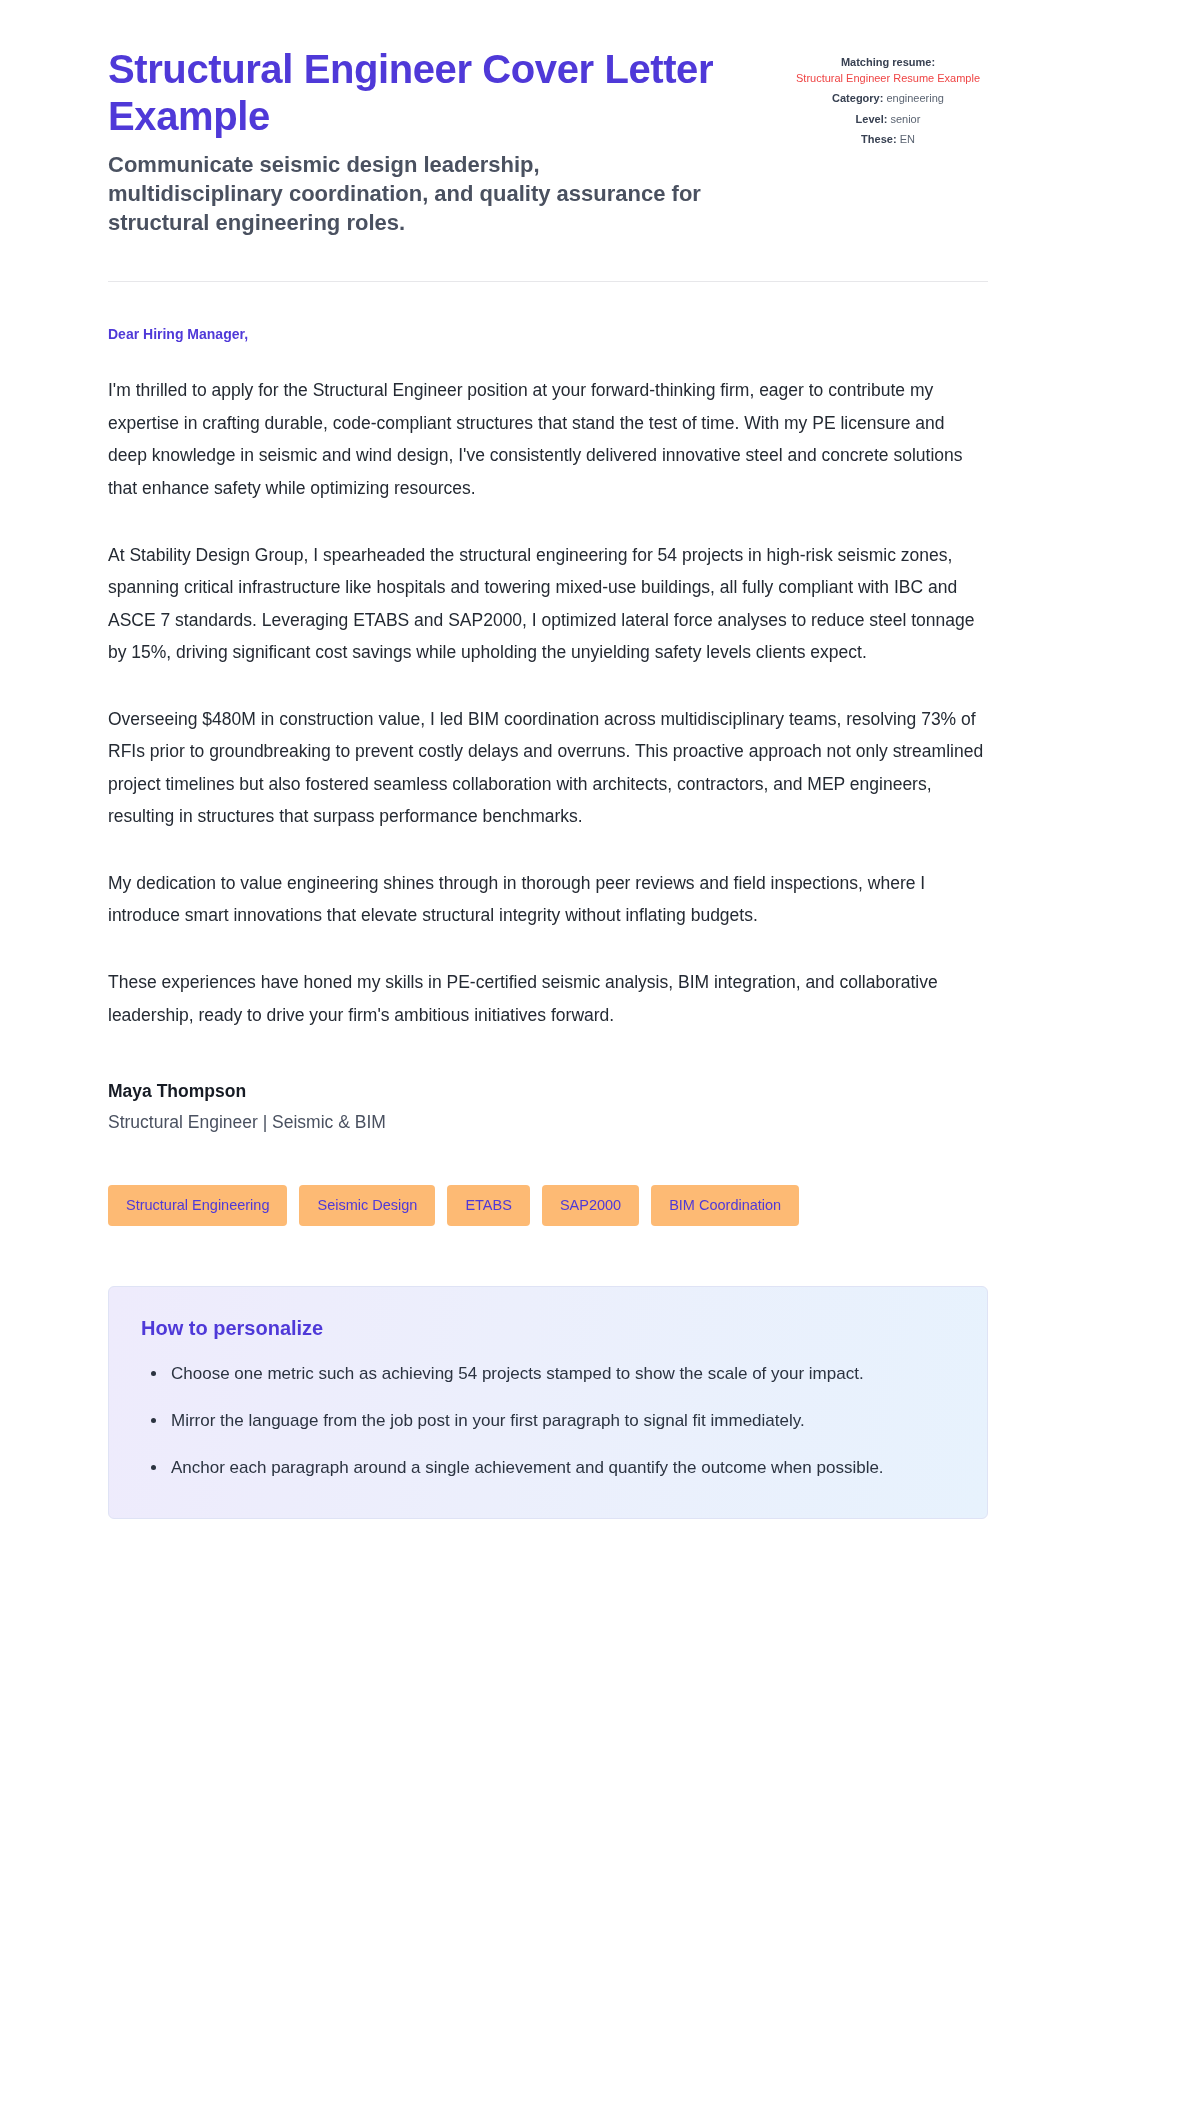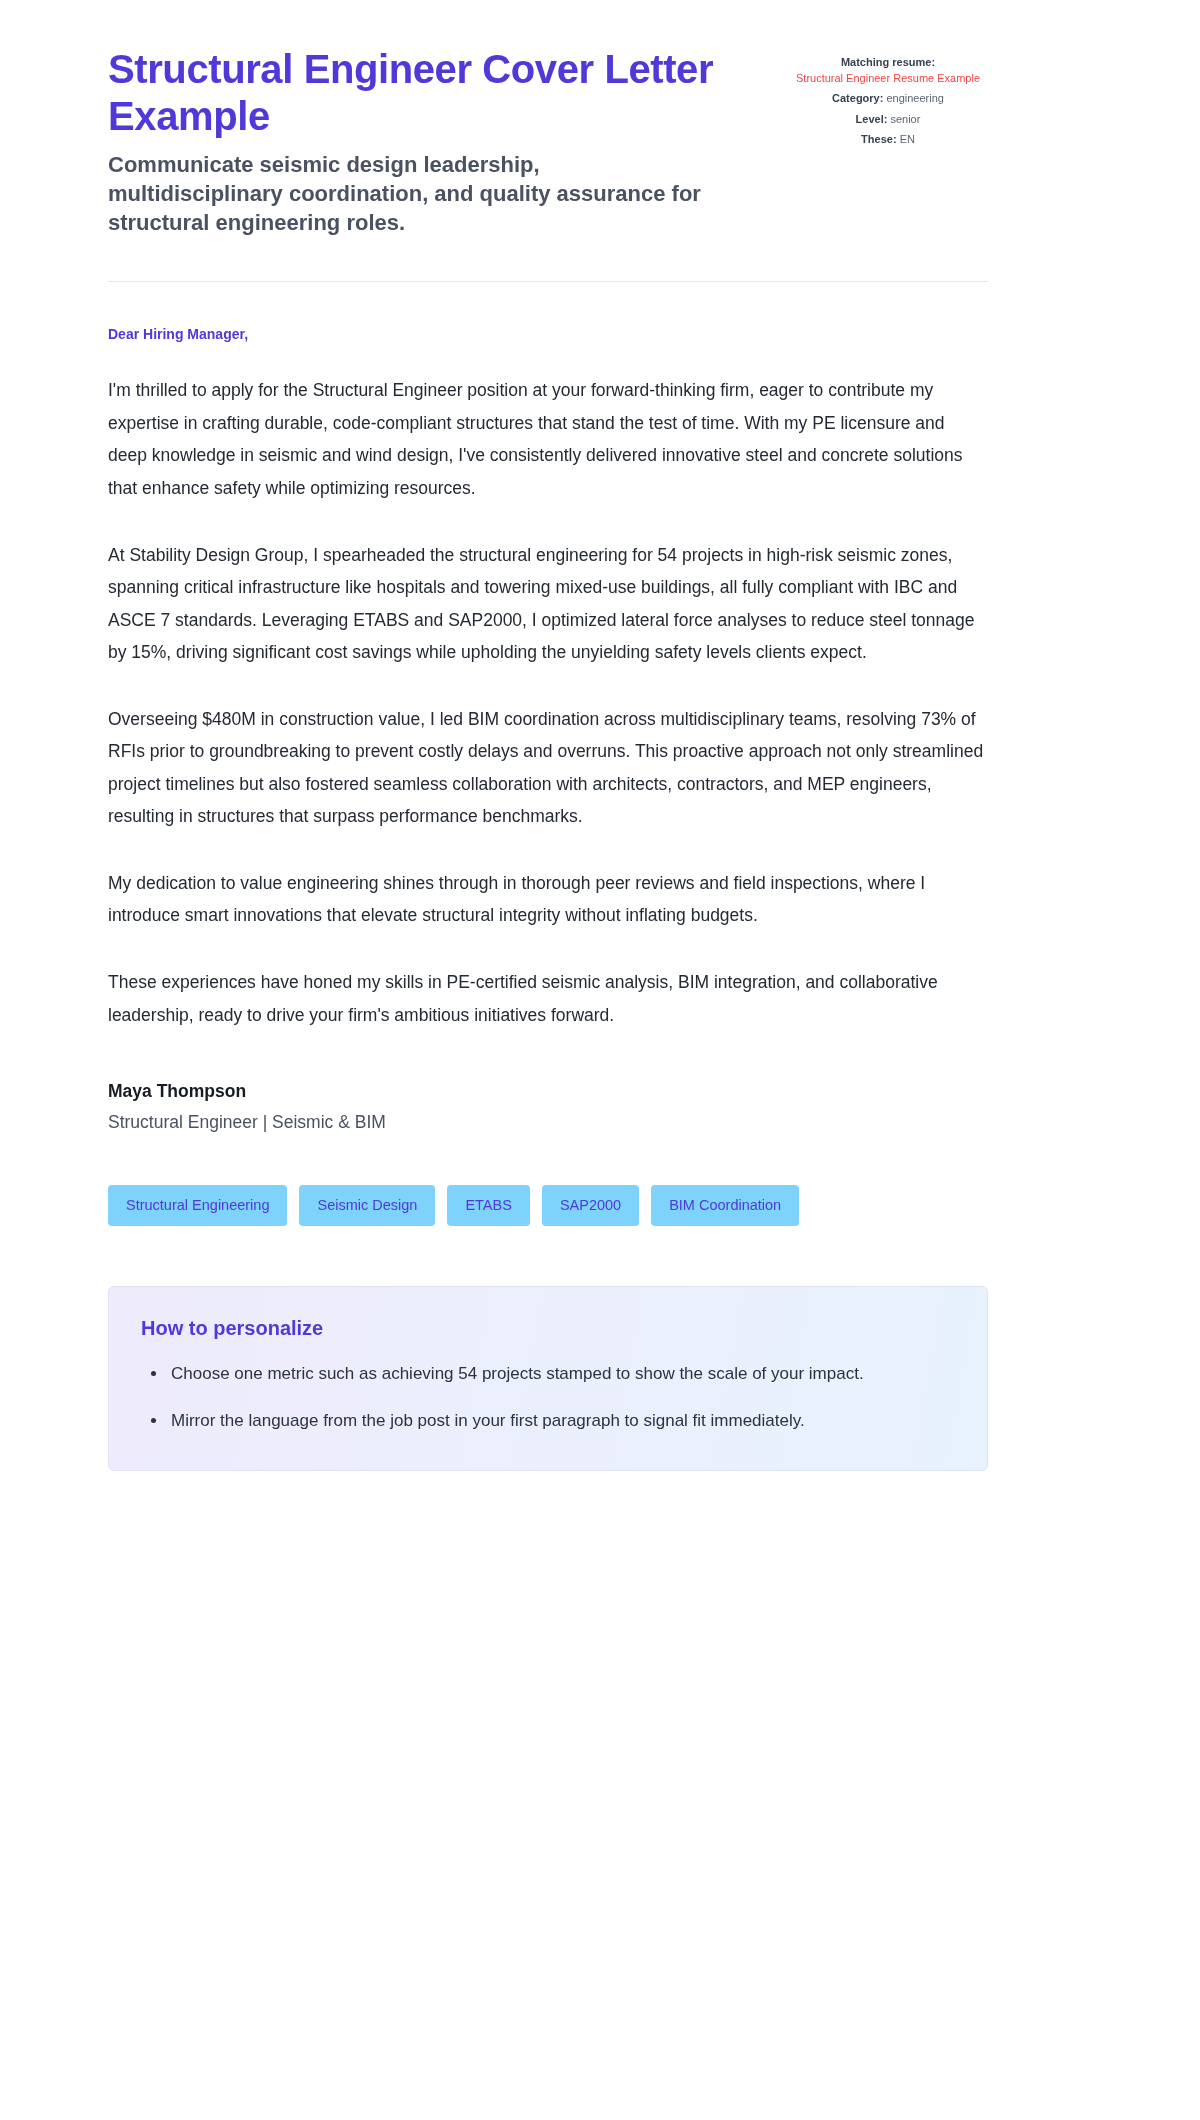--- a/index.html
+++ b/index.html
@@ -101,21 +101,21 @@
   }
 
   
   .tags {
     display: flex;
     flex-wrap: wrap;
     gap: 12px;
     margin-top: 52px;
   }
   .tag {
-    background: #7dd3fc;
+    background: #fdba74;
     color: #4f39d8;
     font-size: 14.5px;
     line-height: 1;
     padding: 13px 18px;
     border-radius: 4px;
     white-space: nowrap;
   }
 
   
   .callout {
@@ -214,17 +214,18 @@
       <span class="tag">ETABS</span>
       <span class="tag">SAP2000</span>
       <span class="tag">BIM Coordination</span>
     </div>
 
     <div class="callout">
       <h2 class="callout-title">How to personalize</h2>
       <ul class="callout-list">
         <li>Choose one metric such as achieving 54 projects stamped to show the scale of your impact.</li>
         <li>Mirror the language from the job post in your first paragraph to signal fit immediately.</li>
+        <li>Anchor each paragraph around a single achievement and quantify the outcome when possible.</li>
       </ul>
     </div>
 
   </div>
 </div>
 
 </body></html>

